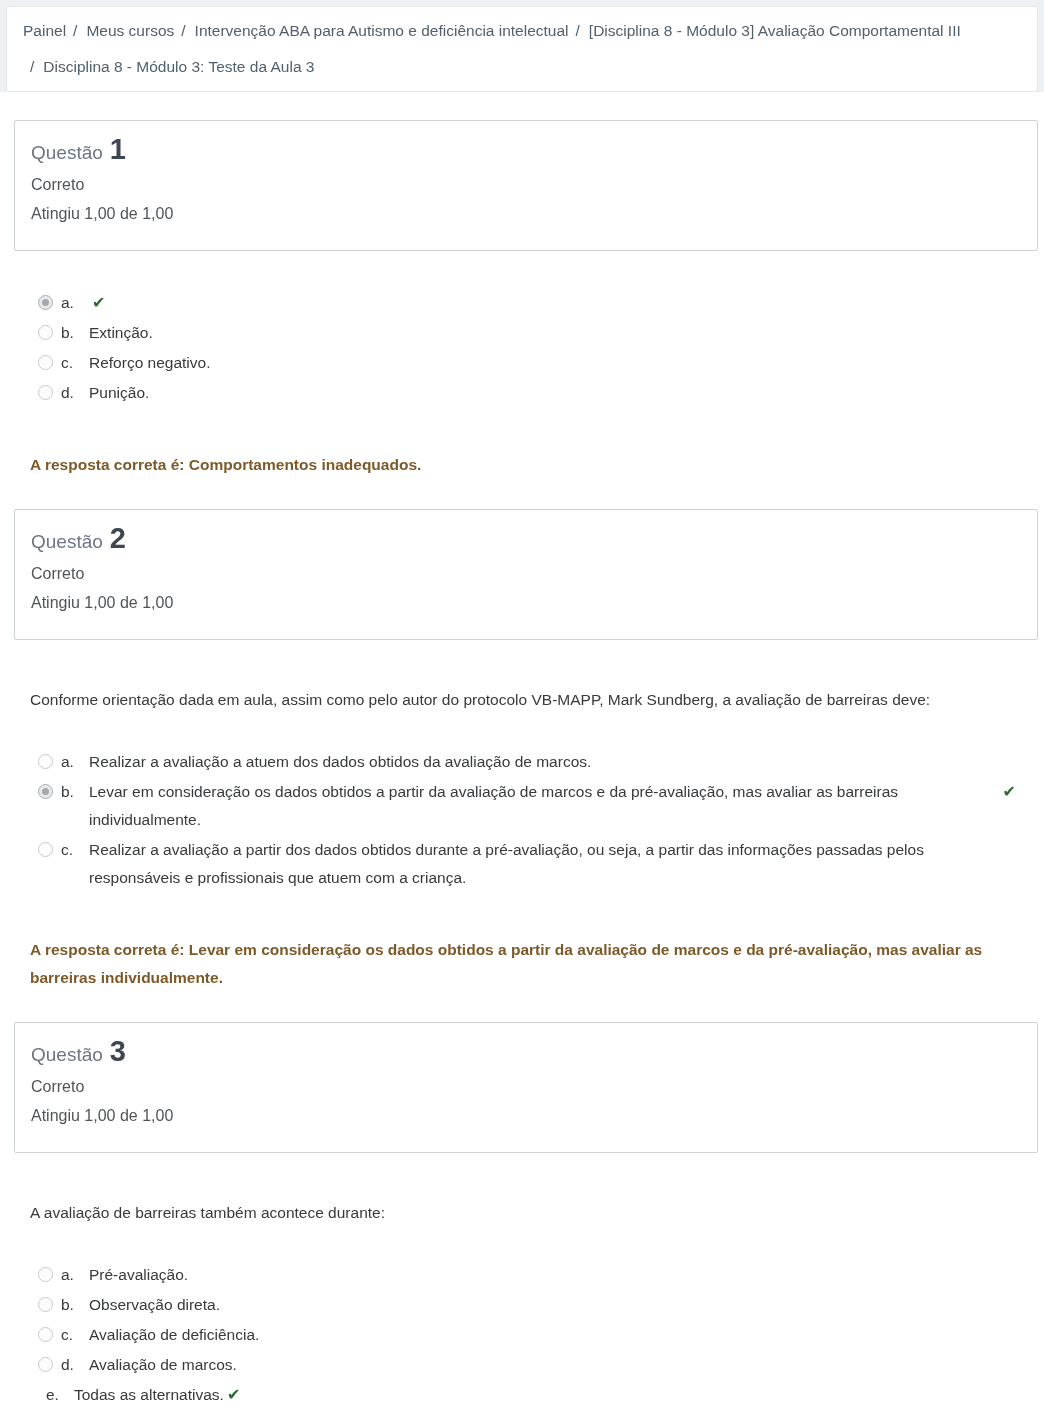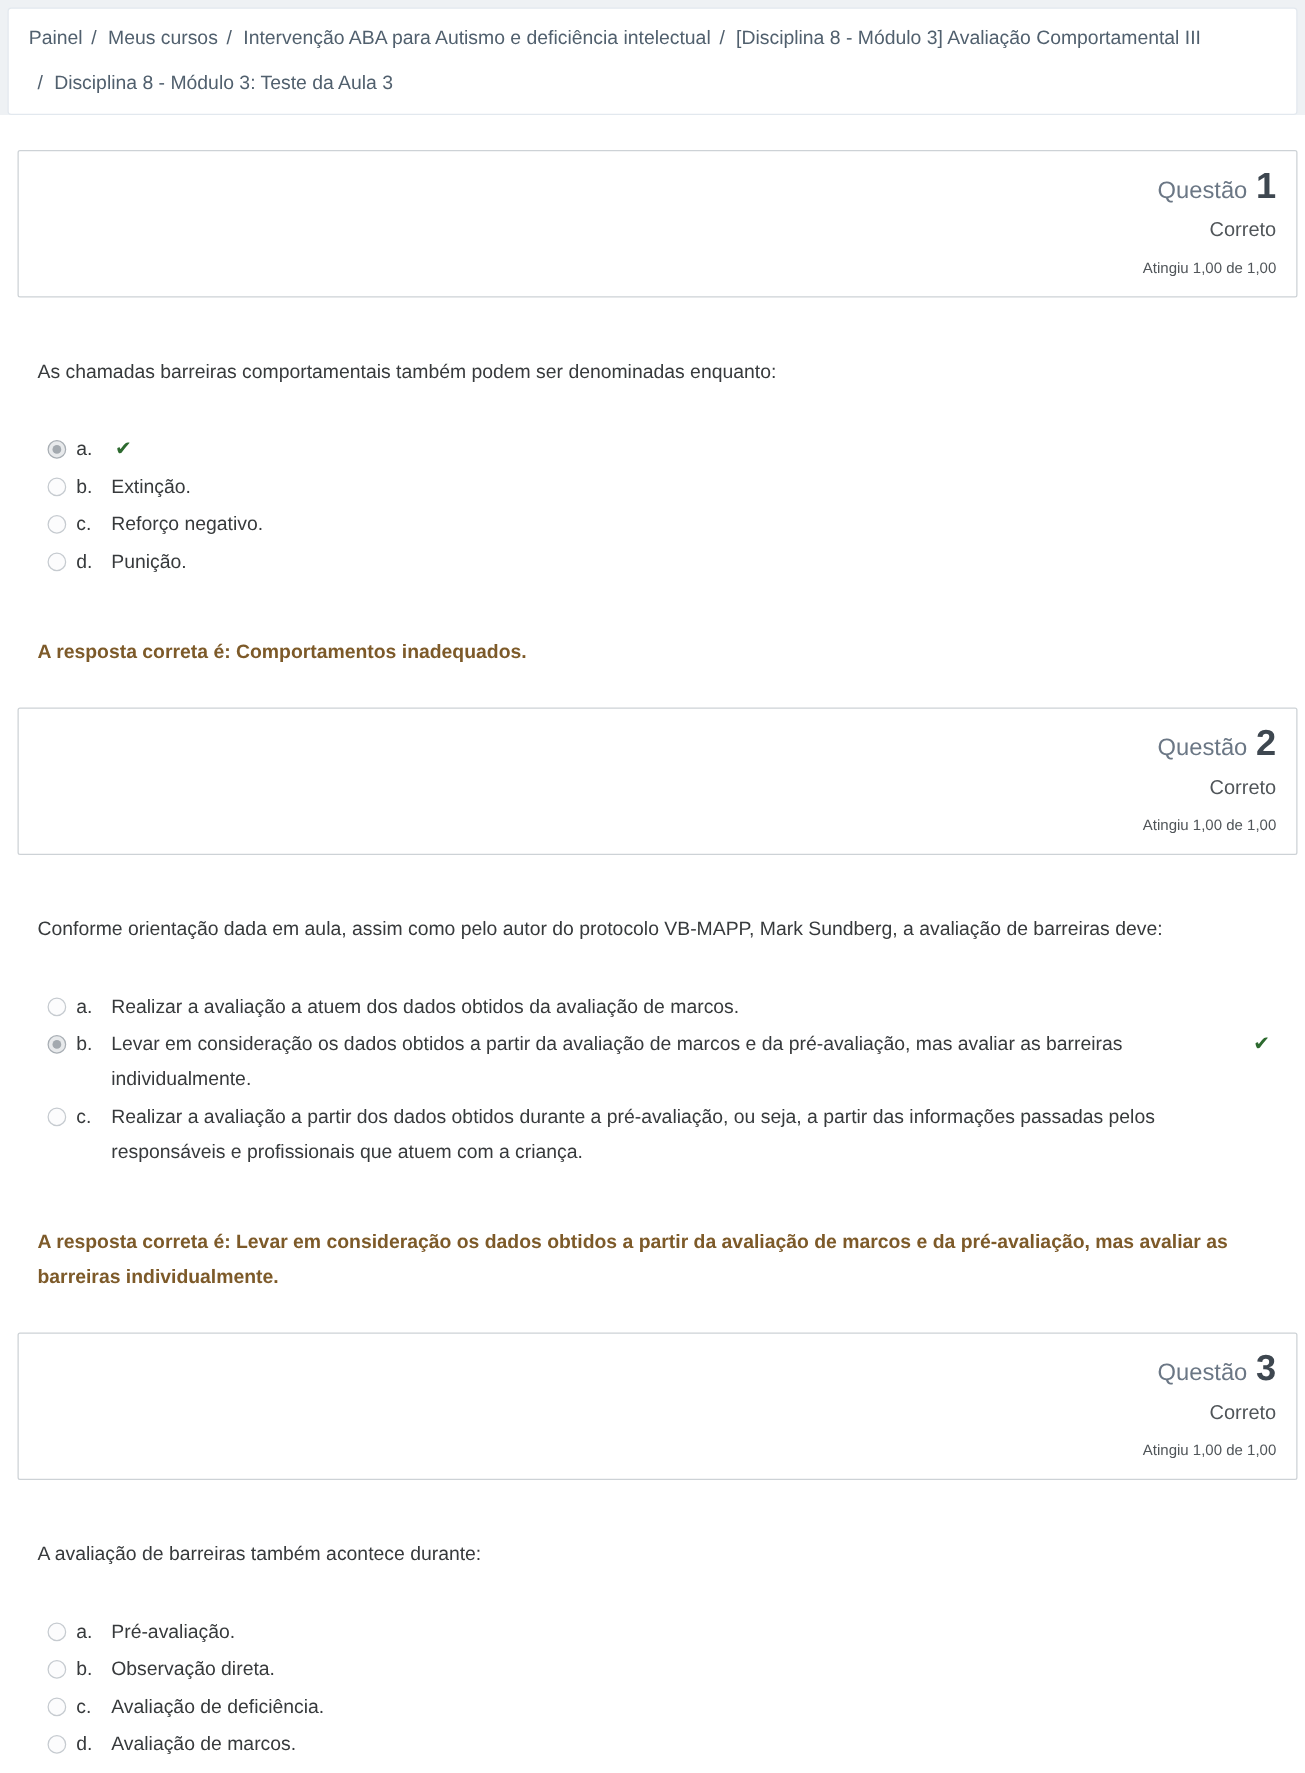--- a/index.html
+++ b/index.html
@@ -34,28 +34,27 @@
   }
   .crumb-list{margin:0;padding:0;list-style:none;}
   .crumb-list li{display:inline-block;white-space:nowrap;}
   .crumb-item{color:var(--crumb);cursor:pointer;text-align:right;}
   .crumb-sep{color:var(--crumb);margin:0 9px 0 7px;}
 
   
   .question{margin:0 6px 30px 14px;}
   .q-info{
     background:#fff;border:1px solid var(--box-border);border-radius:2px;
-    padding:12px 16px 15px 16px;
-    text-align:right;
+    padding:12px 16px 28px 16px;
   }
   .q-info h3{margin:0;font-weight:normal;line-height:32px;}
   .q-label{font-size:19px;color:var(--qlabel);}
   .q-no{font-size:29px;font-weight:bold;color:var(--qnum);margin-left:7px;}
   .q-state{font-size:16px;color:var(--muted);margin-top:8px;line-height:16px;}
-  .q-grade{font-size:12px;color:var(--muted);margin-top:13px;line-height:16px;}
+  .q-grade{font-size:16px;color:var(--muted);margin-top:13px;line-height:16px;}
 
   .q-text{margin:50px 16px 0 16px;line-height:20px;}
 
   .q-options{margin:38px 16px 0 16px;padding-left:8px;}
   .opt{
     display:flex;align-items:flex-start;position:relative;
     margin-bottom:2px;padding-right:8px;
   }
   .opt--check-right{padding-right:42px;}
   .radio{
@@ -93,21 +92,20 @@
   <main id="questions">
   <section class="question">
     <div class="q-info">
       <h3>
         <span class="q-label">Questão</span><span class="q-no">1</span>
       </h3>
       <div class="q-state">Correto</div>
       <div class="q-grade">Atingiu 1,00 de 1,00</div>
     </div>
     <div class="q-content">
-      <p class="q-text">As chamadas barreiras comportamentais também podem ser denominadas enquanto:</p>
       <div class="q-options">
   <div class="opt">
     <span class="radio checked"></span>
     <span class="opt-letter">a.</span>
     <span class="check check--inline">✔</span>
   </div>
 
   <div class="opt">
     <span class="radio"></span>
     <span class="opt-letter">b.</span>

